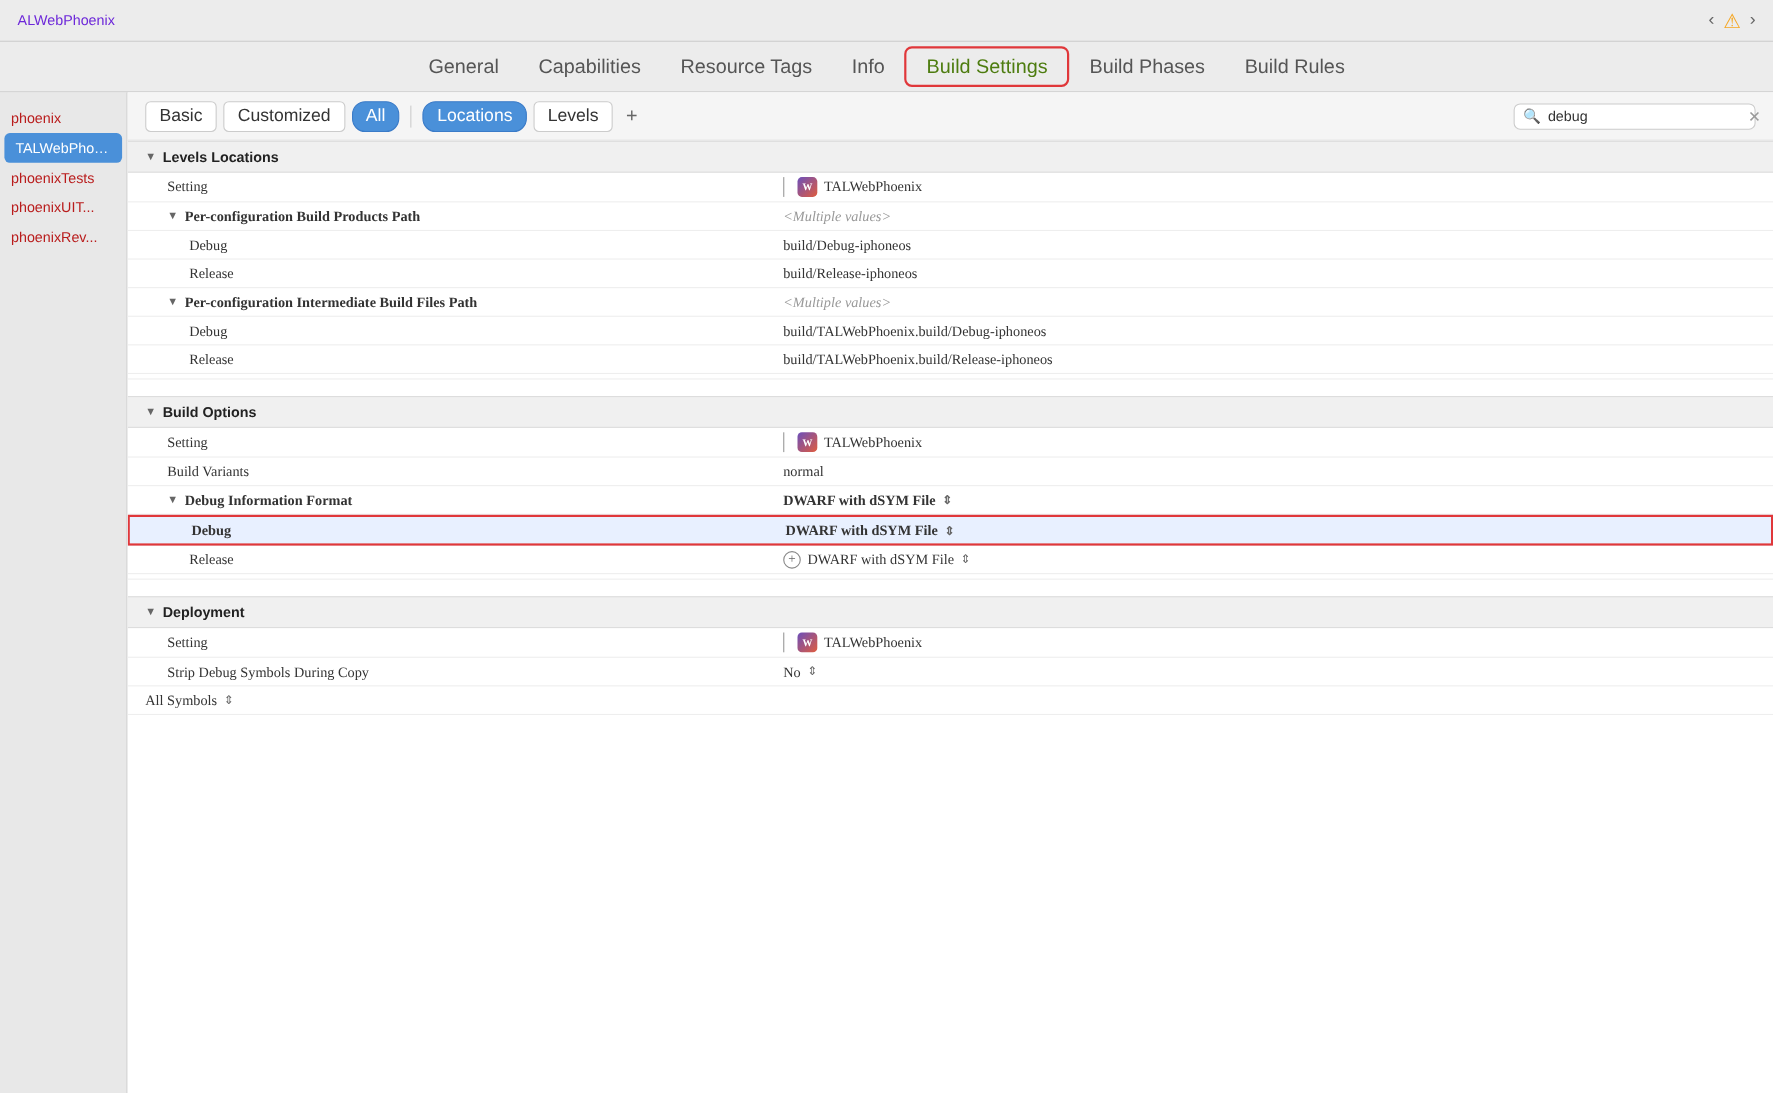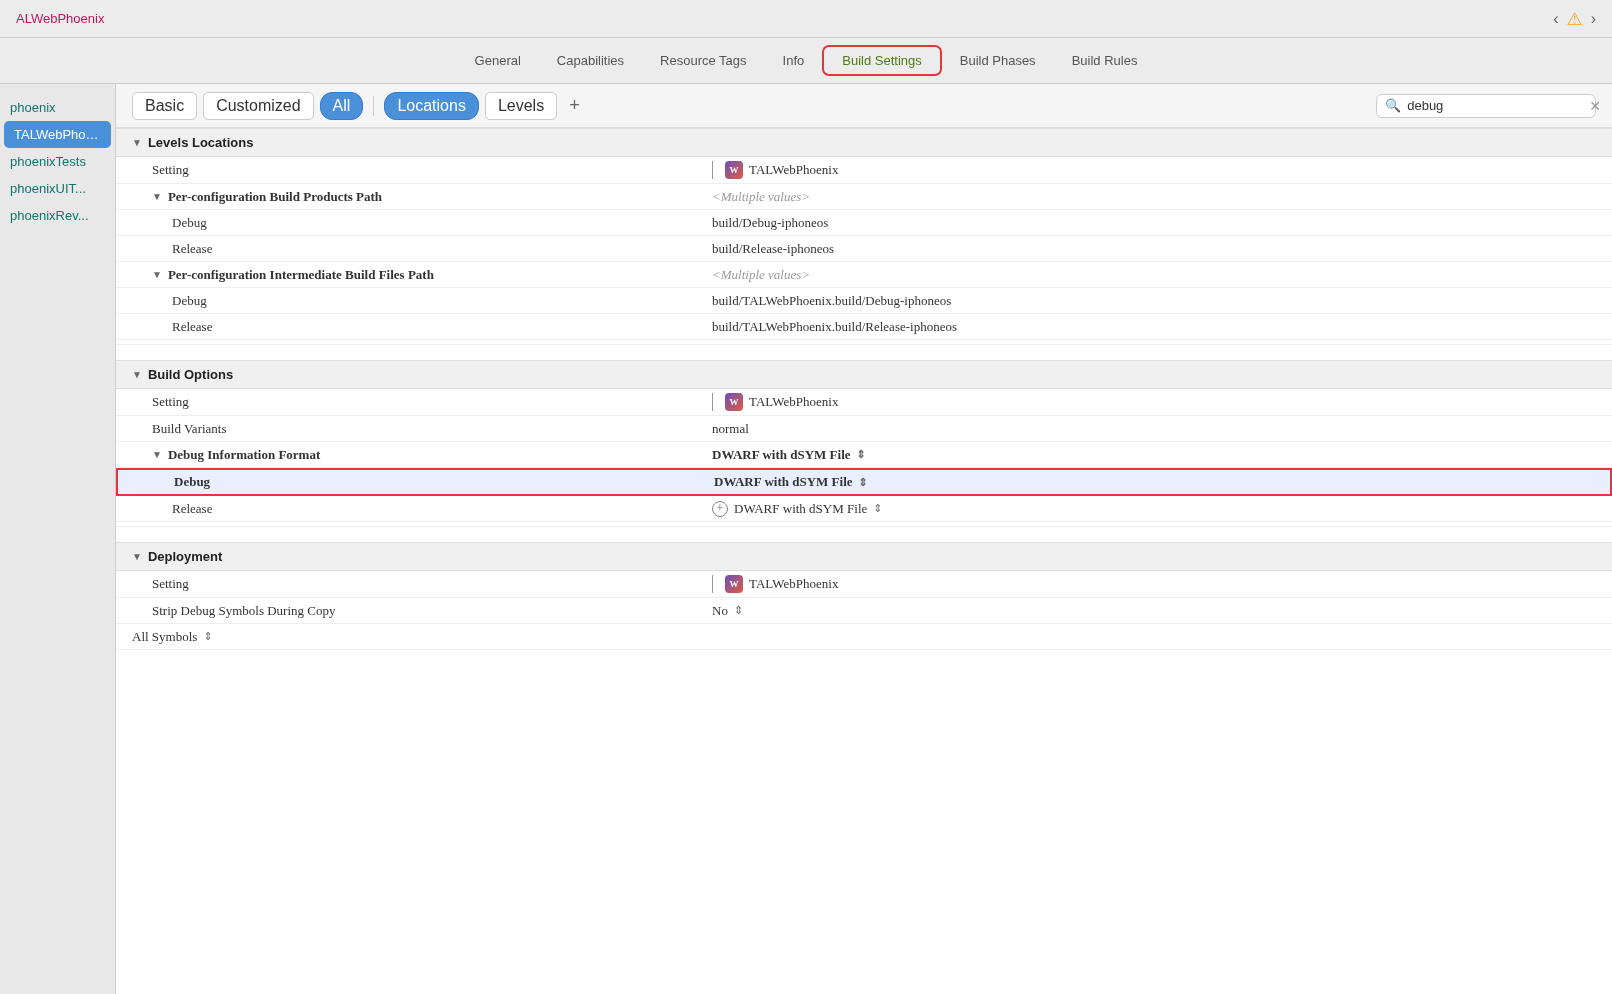--- a/index.html
+++ b/index.html
@@ -17,21 +17,21 @@
       background: #ececec;
       border-bottom: 1px solid #ccc;
       height: 38px;
       display: flex;
       align-items: center;
       padding: 0 16px;
       position: relative;
     }
     .title-bar-title {
       font-size: 13px;
-      color: #be185d;
+      color: #6d28d9;
       font-weight: 500;
     }
     .title-bar-nav {
       position: absolute;
       right: 16px;
       display: flex;
       gap: 8px;
       align-items: center;
     }
     .nav-arrow {
@@ -50,21 +50,21 @@
       border-bottom: 1px solid #ccc;
       height: 46px;
       display: flex;
       align-items: center;
       justify-content: center;
       gap: 0;
       padding: 0 20px;
     }
     .tab-item {
       padding: 8px 18px;
-      font-size: 13px;
+      font-size: 18px;
       color: #555;
       cursor: pointer;
       border-radius: 6px;
       white-space: nowrap;
     }
     .tab-item.active-outlined {
       border: 2px solid #e0373a;
       border-radius: 7px;
       color: #4d7c0f;
       font-weight: 500;
@@ -81,21 +81,21 @@
     .sidebar {
       width: 116px;
       background: #e8e8e8;
       border-right: 1px solid #ccc;
       flex-shrink: 0;
       padding-top: 10px;
     }
     .sidebar-item {
       padding: 6px 10px;
       font-size: 13px;
-      color: #0f766e;
+      color: #b91c1c;
       cursor: pointer;
       white-space: nowrap;
       overflow: hidden;
       text-overflow: ellipsis;
     }
     .sidebar-item.active {
       background: #4a90d9;
       color: #fff;
       border-radius: 5px;
       margin: 0 4px;

